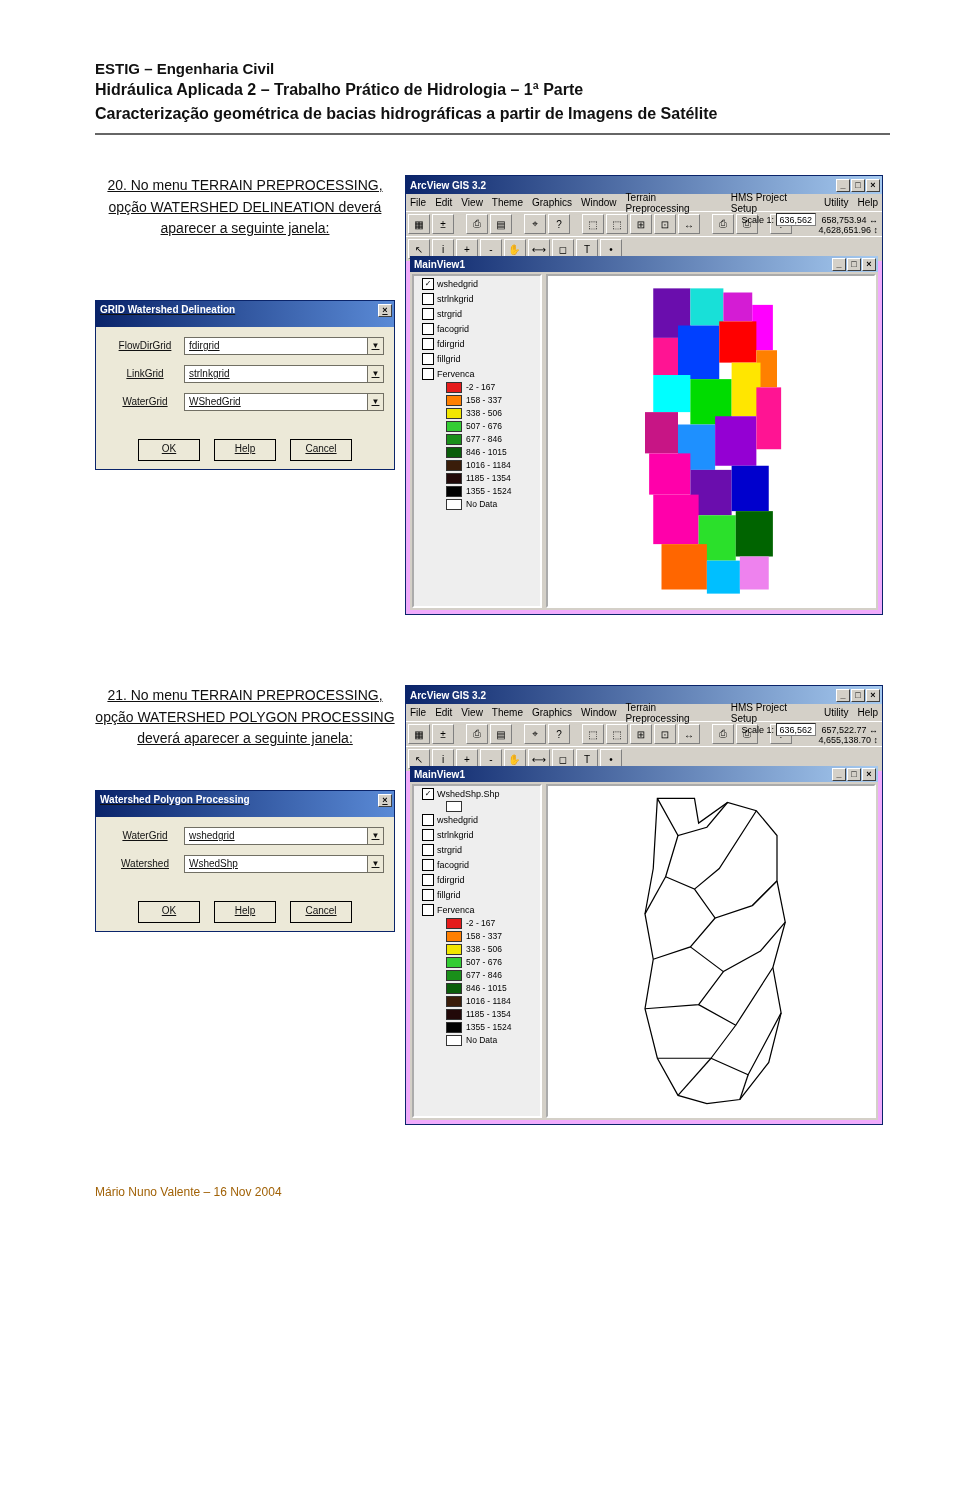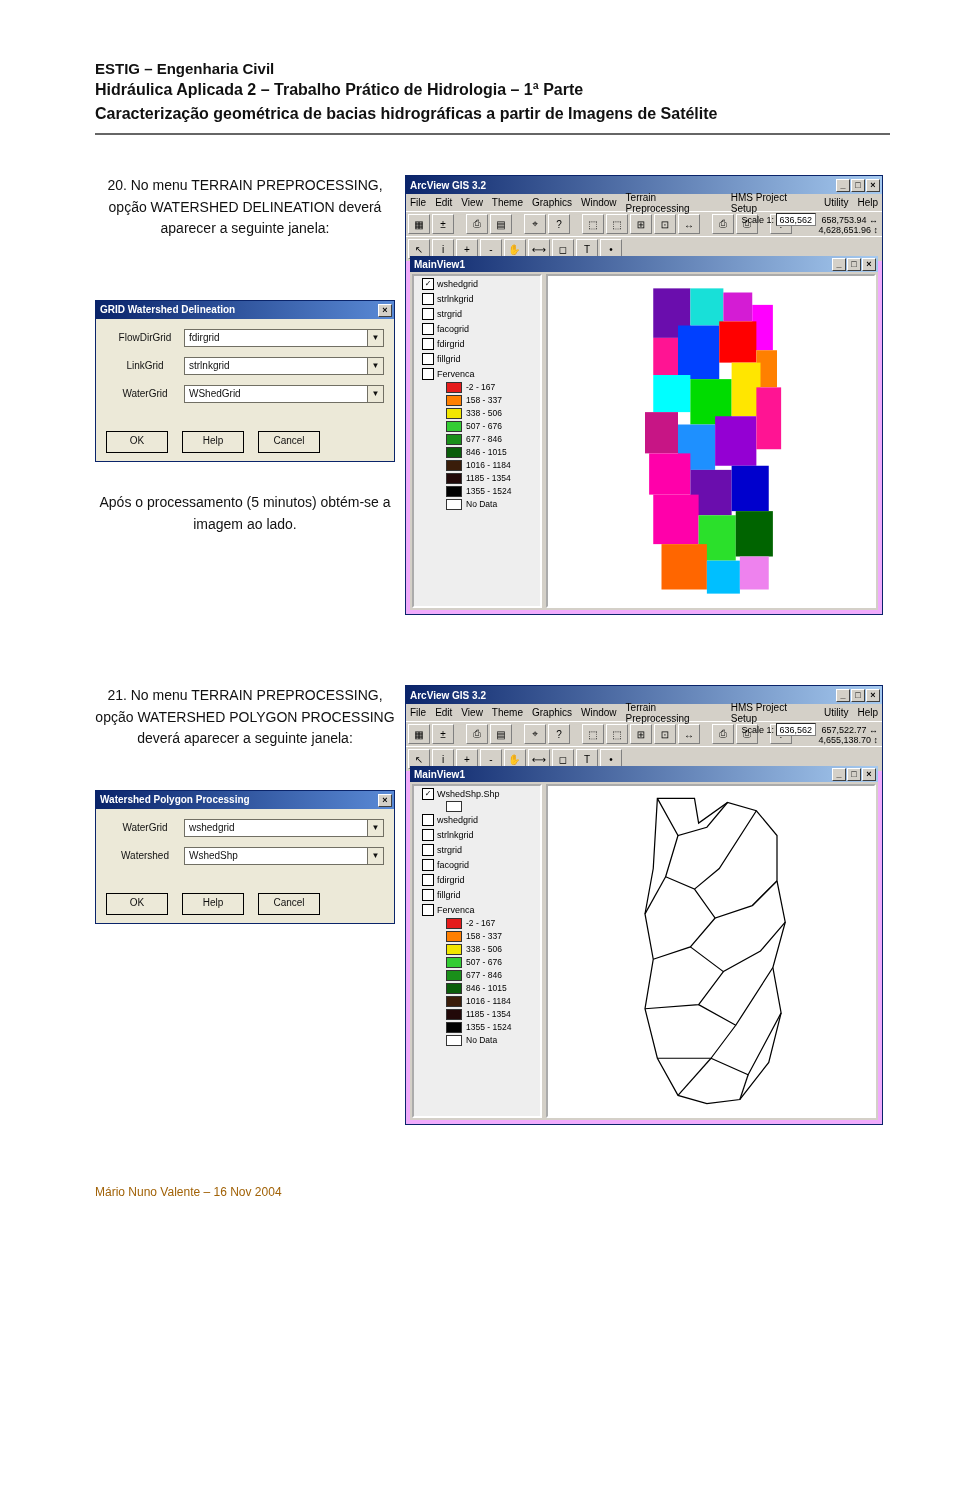--- a/index.html
+++ b/index.html
@@ -40,20 +40,21 @@
     position: relative;
     margin-bottom: 50px;
     min-height: 440px;
   }
   .leftcol {
     width: 300px;
     font-size: 14px;
     line-height: 1.55;
     color: #111;
     text-align: center;
+    text-decoration: underline;
   }
   .section .arcwin {
     position: absolute;
     top: 0;
     left: 310px;
     width: 478px;
     height: 440px;
     border: 1px solid #0a246a;
     background: #f0abfc;
     box-sizing: border-box;
@@ -127,37 +128,37 @@
     position: relative;
     margin-top: 60px;
     width: 300px;
     border:1px solid #0a246a;
     background:#ece9d8;
     box-sizing:border-box;
   }
   .dlg-title {
     height:18px; background:linear-gradient(to right,#0a246a,#5a8ad6);
     display:flex; align-items:center; justify-content:space-between;
-    padding:0 2px 0 4px; font-size:10px; color:#fff; font-weight:bold;
+    padding:0 2px 8px 4px; font-size:10px; color:#fff; font-weight:bold;
   }
   .dlg-body {
     padding:10px 10px 8px 10px; font-size:10px;
   }
   .dlg-row { display:flex; align-items:center; margin-bottom:10px; }
   .dlg-row label { width:78px; }
   .dlg-combo {
     flex:1; height:18px; border:1px solid #716f64;
     background:#fff; display:flex; align-items:center; justify-content:space-between;
     padding:0 0 0 4px; box-sizing:border-box;
   }
   .dlg-combo .arrow {
     width:15px; height:16px; background:#ece9d8;
     border-left:1px solid #716f64; display:flex; align-items:center; justify-content:center; font-size:8px;
   }
-  .dlg-btnrow { display:flex; justify-content:flex-start; gap:14px; margin-top:28px; }
+  .dlg-btnrow { display:flex; justify-content:center; gap:14px; margin-top:28px; }
   .dlg-btn {
     width:60px; height:20px; border:1px solid #000;
     background:#ece9d8; font-size:10px; text-align:center; line-height:18px;
   }
   .footer {
     margin-top: 60px;
     font-size: 12px;
     color: #a16207;
   }
 </style>
@@ -204,21 +205,20 @@
             </div>
           </div>
           <div class="dlg-btnrow">
             <div class="dlg-btn">OK</div>
             <div class="dlg-btn">Help</div>
             <div class="dlg-btn">Cancel</div>
           </div>
         </div>
       </div>
 
-      <div style="margin-top:30px">Após o processamento (5 minutos) obtém-se a imagem ao lado.</div>
     </div>
 
     <div class="arcwin">
       <div class="arc-title">
         <span>ArcView GIS 3.2</span>
         <div class="arc-winbtns">
           <span class="arc-winbtn">_</span>
           <span class="arc-winbtn">□</span>
           <span class="arc-winbtn">×</span>
         </div>

